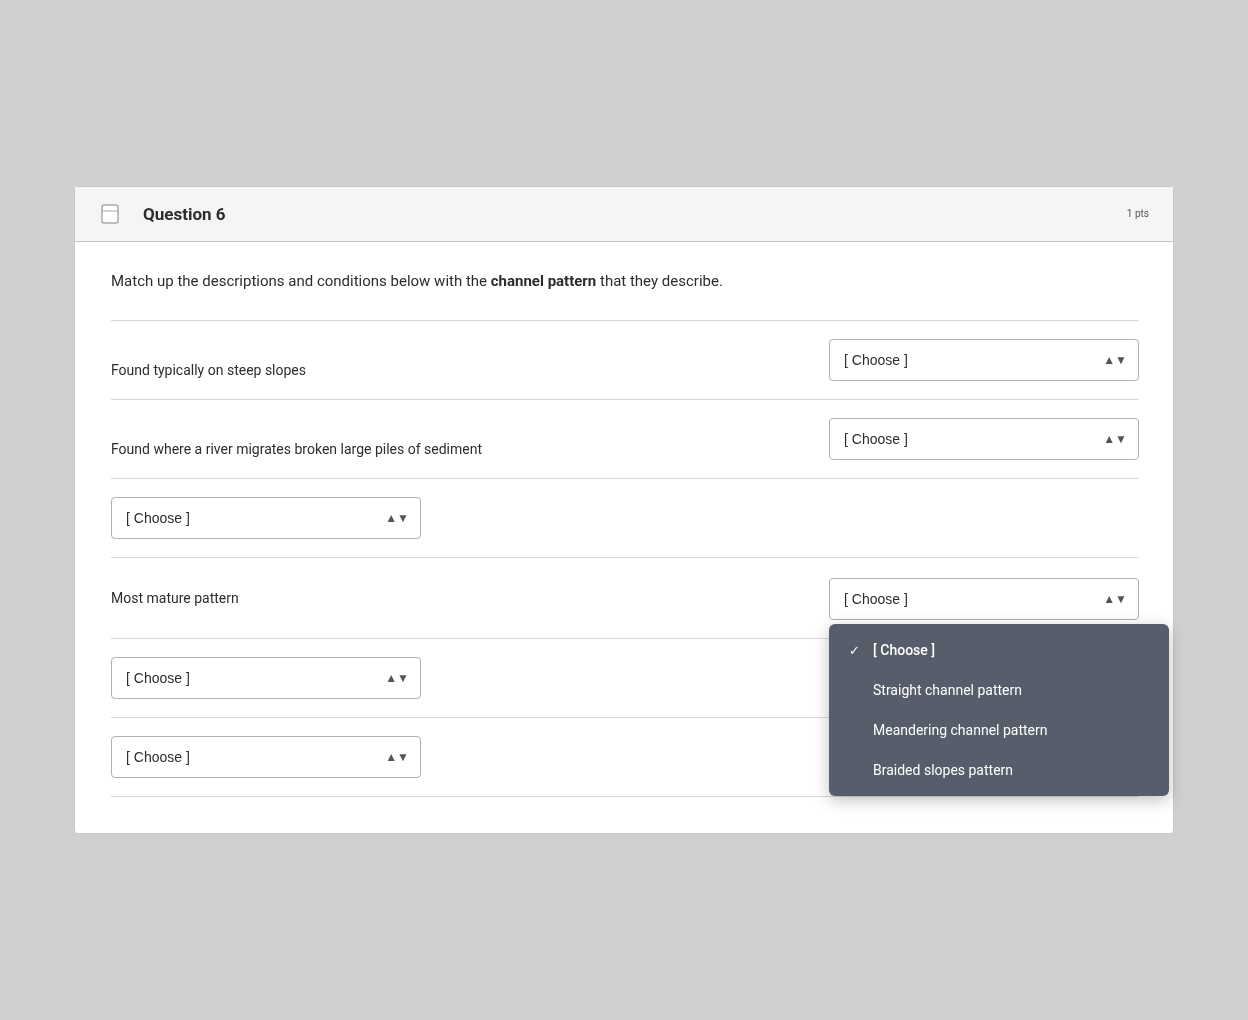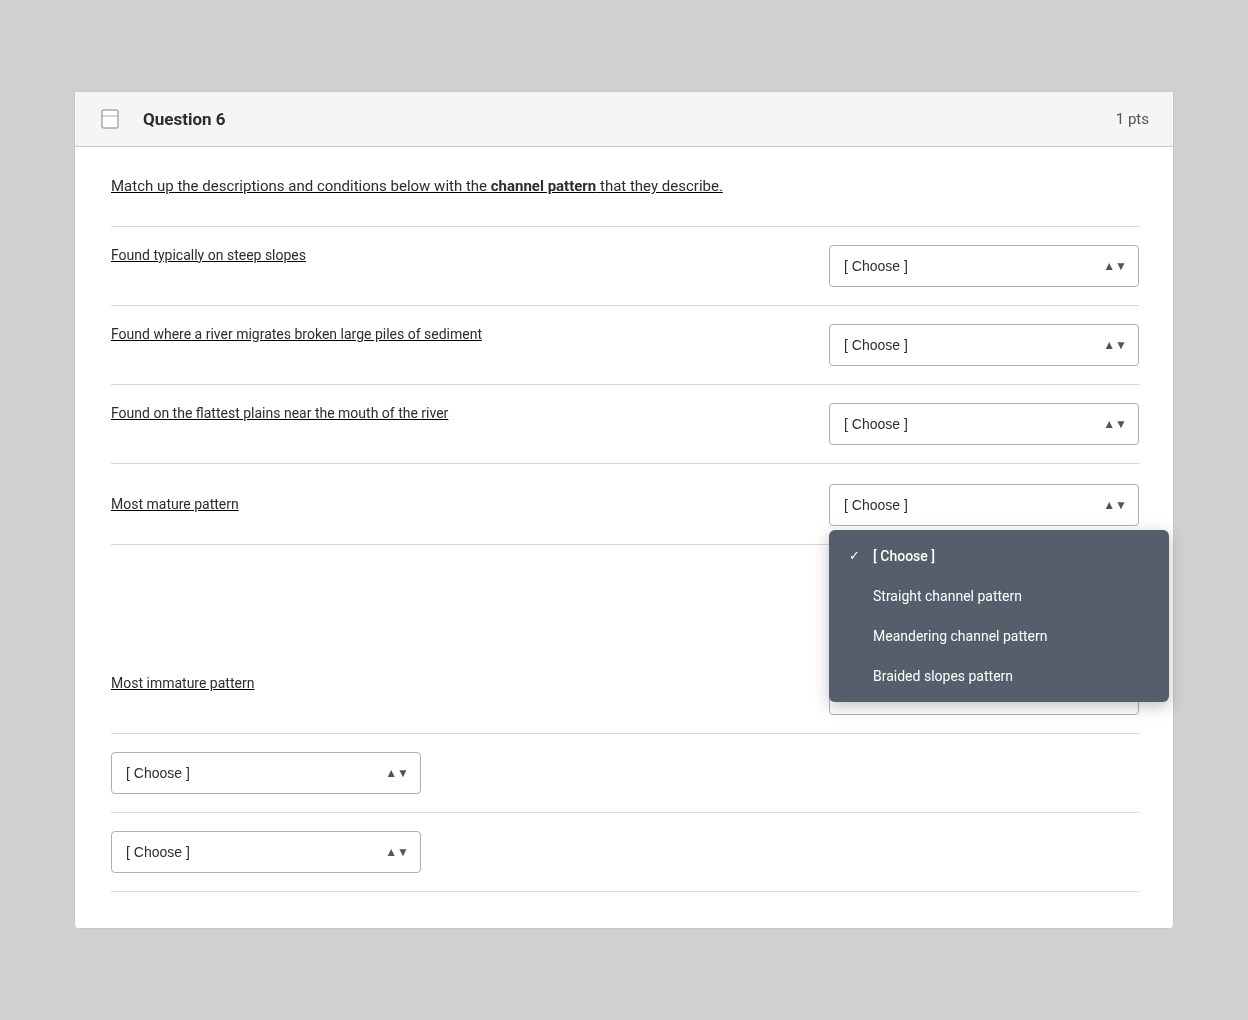--- a/index.html
+++ b/index.html
@@ -47,47 +47,46 @@
       height: 22px;
     }
 
     .question-title {
       font-size: 17px;
       font-weight: 700;
       color: #2d2d2d;
     }
 
     .question-pts {
-      font-size: 15px;
+      font-size: 10px;
       color: #555;
     }
 
     .question-body {
       padding: 28px 34px 36px 36px;
-      text-decoration: underline;
     }
 
     .question-description {
       font-size: 15px;
       color: #2d2d2d;
       margin-bottom: 28px;
       line-height: 1.5;
     }
 
     .question-description strong {
       font-weight: 700;
     }
 
     .matching-rows {
       border-top: 1px solid #d8d8d8;
     }
 
     .matching-row {
       display: flex;
-      align-items: flex-start;
+      align-items: flex-end;
       padding: 18px 0;
       border-bottom: 1px solid #d8d8d8;
       position: relative;
     }
 
     .row-label {
       flex: 1;
       font-size: 14px;
       color: #2d2d2d;
       line-height: 1.5;
@@ -206,21 +205,20 @@
             <option>[ Choose ]</option>
             <option>Meandering channel pattern</option>
             <option>Straight channel pattern</option>
             <option>Braided channel pattern</option>
           </select>
           <span class="select-arrow">▲▼</span>
         </div>
       </div>
 
       <div class="matching-row">
-        <div class="row-label">Found on the flattest plains near the mouth of the river</div>
         <div class="row-select-wrapper">
           <select class="row-select">
             <option>[ Choose ]</option>
             <option>Meandering channel pattern</option>
             <option>Straight channel pattern</option>
             <option>Braided channel pattern</option>
           </select>
           <span class="select-arrow">▲▼</span>
         </div>
       </div>
@@ -250,32 +248,20 @@
               <span>Meandering channel pattern</span>
             </div>
             <div class="dropdown-option">
               <span class="check-placeholder"></span>
               <span>Braided slopes pattern</span>
             </div>
           </div>
         </div>
       </div>
 
-      <div class="matching-row" style="margin-top: 110px;">
-        <div class="row-label">Most immature pattern</div>
-        <div class="row-select-wrapper">
-          <select class="row-select">
-            <option>[ Choose ]</option>
-            <option>Meandering channel pattern</option>
-            <option>Straight channel pattern</option>
-            <option>Braided channel pattern</option>
-          </select>
-          <span class="select-arrow">▲▼</span>
-        </div>
-      </div>
 
       <div class="matching-row">
         <div class="row-select-wrapper">
           <select class="row-select">
             <option>[ Choose ]</option>
             <option>Meandering channel pattern</option>
             <option>Straight channel pattern</option>
             <option>Braided channel pattern</option>
           </select>
           <span class="select-arrow">▲▼</span>

